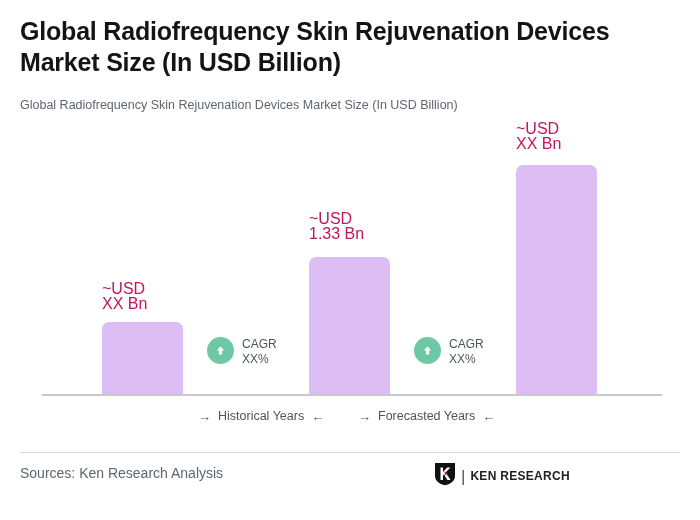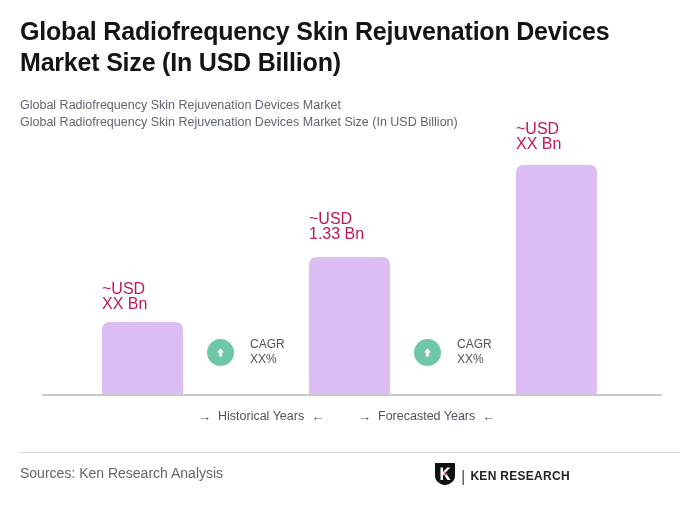--- a/index.html
+++ b/index.html
@@ -80,22 +80,22 @@
     font-size: 16px;
     line-height: 14.5px;
     color: #be185d;
     white-space: nowrap;
   }
 
   
   .cagr {
     position: absolute;
     display: flex;
-    align-items: flex-end;
-    gap: 16px;
+    align-items: flex-start;
+    gap: 8px;
   }
   .cagr-circle {
     width: 27px;
     height: 27px;
     border-radius: 50%;
     background: #6ec8a5;
     display: flex;
     align-items: center;
     justify-content: center;
     flex: 0 0 auto;
@@ -166,21 +166,20 @@
 </head>
 <body>
 
 <div class="slide">
 
   <div class="header">
     <h1 class="title">Global Radiofrequency Skin Rejuvenation Devices Market Size (In USD Billion)</h1>
   </div>
 
   <div class="subtitle-block">
-    <div class="subtitle-line">Global Radiofrequency Skin Rejuvenation Devices Market</div>
     <div class="subtitle-line">Global Radiofrequency Skin Rejuvenation Devices Market Size (In USD Billion)</div>
   </div>
 
   <div class="plot">
 
     <div class="bar-label" style="left:102px; top:282px; width:81px;">
       <div>~USD</div>
       <div>XX Bn</div>
     </div>
     <div class="bar" style="left:102px; top:322px; width:81px; height:72px;"></div>

